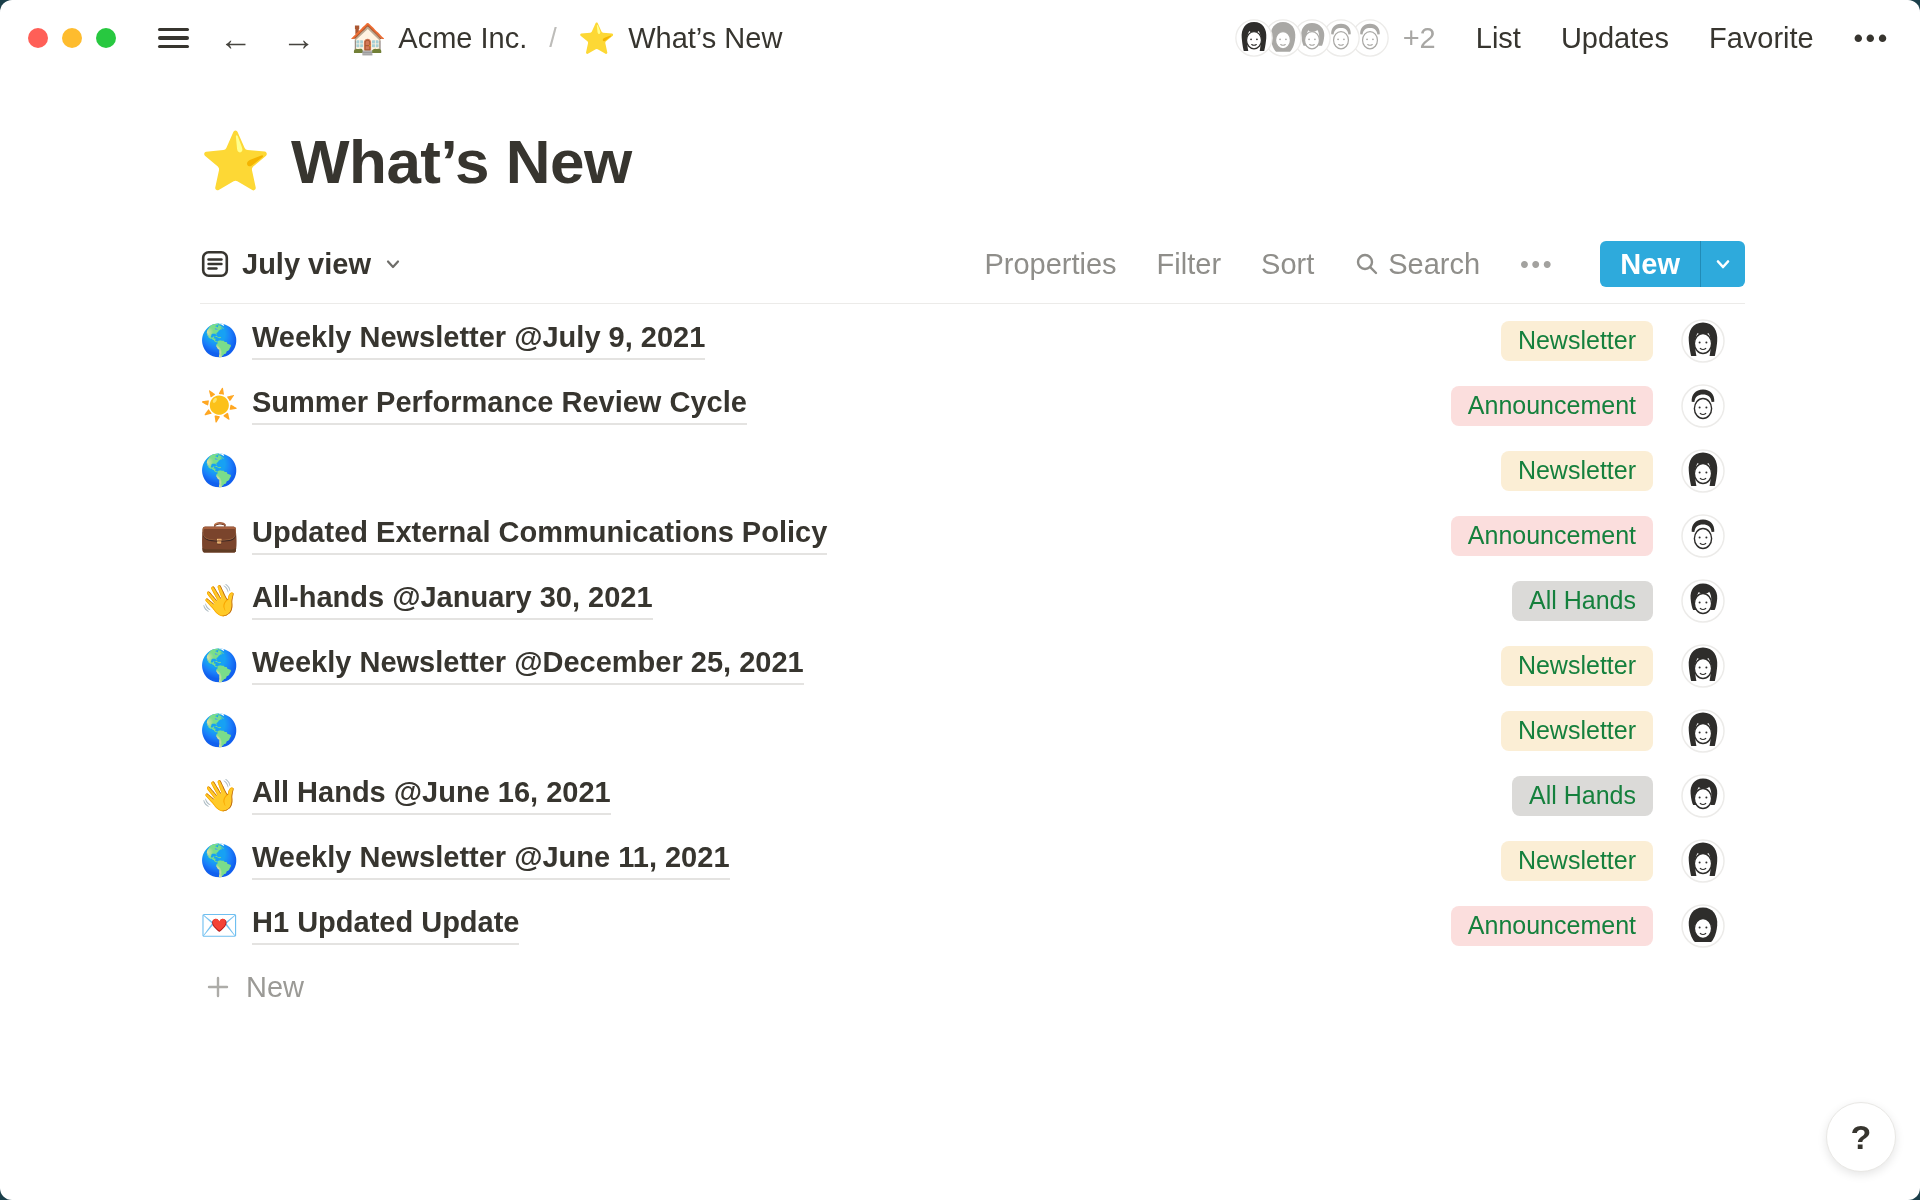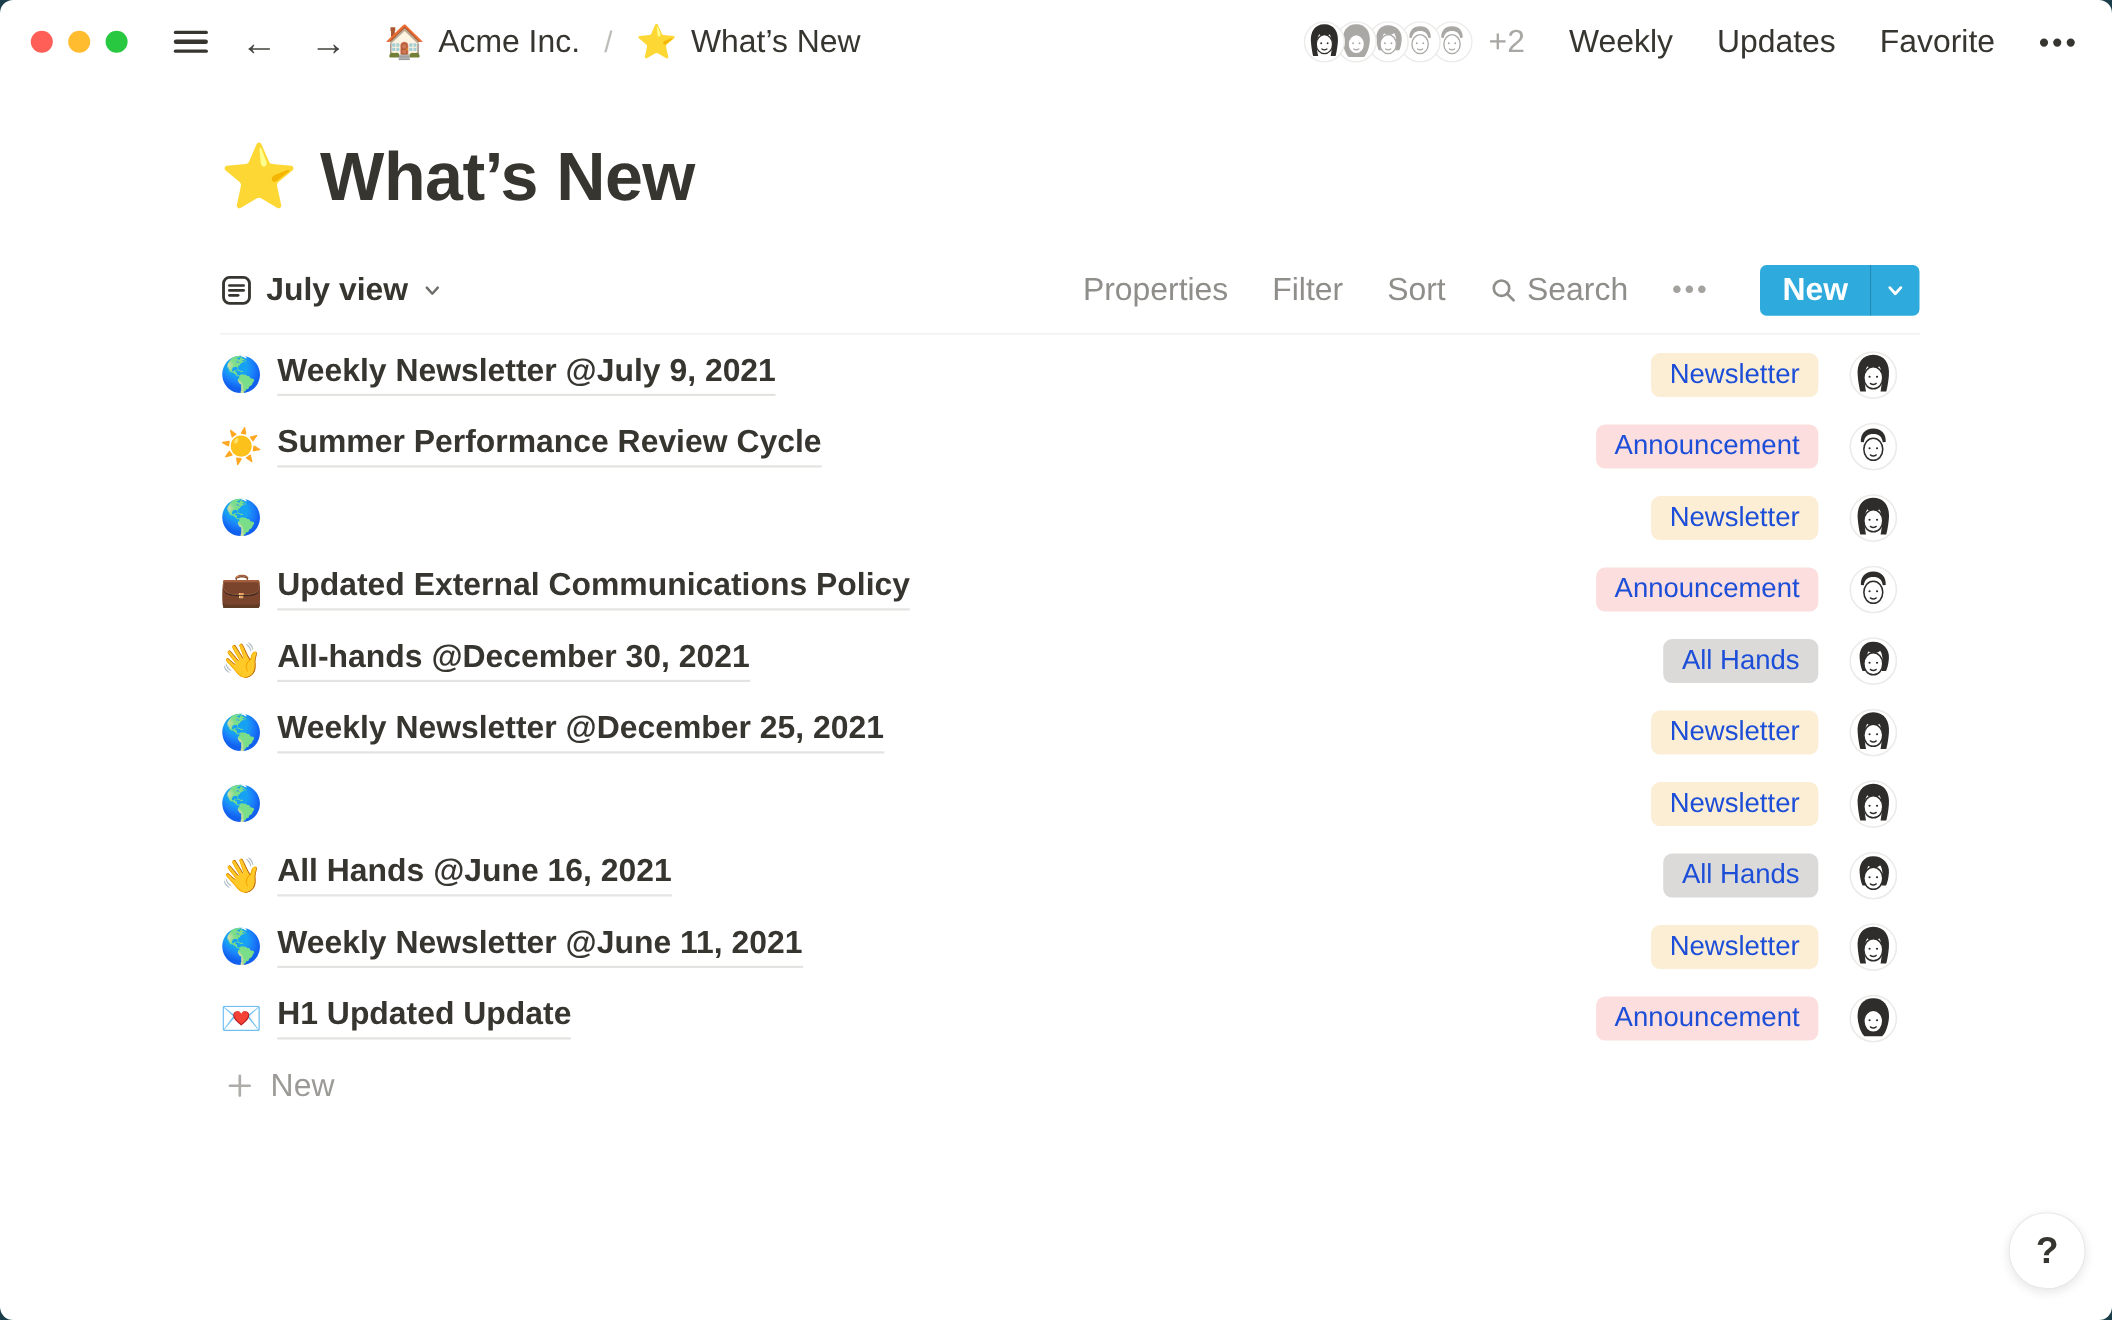--- a/index.html
+++ b/index.html
@@ -45,21 +45,21 @@
   .new-btn .lbl{display:flex;align-items:center;padding:0 20px;font-size:29px;font-weight:700;}
   .new-btn .split{width:1px;background:rgba(9,82,111,0.35);}
   .new-btn .chev{display:flex;align-items:center;justify-content:center;width:44px;}
 
   
   .list{margin-top:4px;}
   .row{height:65px;display:flex;align-items:center;padding-right:20px;cursor:pointer;}
   .row-icon{width:36px;font-size:31px;margin-right:16px;text-align:center;flex:none;}
   .row-title{font-size:29px;font-weight:600;color:#37352F;border-bottom:2px solid #E4E3E1;padding-bottom:4px;white-space:nowrap;}
   .row-spring{flex:1;}
-  .tag{height:40px;display:flex;align-items:center;padding:0 17px;border-radius:8px;font-size:25px;color:#1d4ed8;flex:none;}
+  .tag{height:40px;display:flex;align-items:center;padding:0 17px;border-radius:8px;font-size:25px;color:#15803d;flex:none;}
   .row .avatar{width:44px;height:44px;margin-left:28px;flex:none;border-radius:50%;}
   .new-row{height:58px;display:flex;align-items:center;color:#9B9A96;font-size:29px;cursor:pointer;}
   .new-row svg{margin:0 14px 0 4px;}
 
   
   .help-btn{position:absolute;right:24px;bottom:28px;width:68px;height:68px;border-radius:50%;
     background:#fff;border:1px solid #E9E8E5;box-shadow:0 3px 10px rgba(0,0,0,0.10);
     display:flex;align-items:center;justify-content:center;font-size:34px;font-weight:600;color:#37352F;cursor:pointer;}
 
   svg{display:block;}
@@ -138,21 +138,21 @@
               <circle cx="22" cy="22" r="21" fill="#fff" stroke="#ECEBE9" stroke-width="1.5"></circle>
               <path d="M22 5.5c-7.5 0-11.7 5-11.3 12.3l2.7.2c.7-5.3 3.7-7.5 8.6-7.5s7.9 2.2 8.6 7.5l2.7-.2C33.7 10.5 29.5 5.5 22 5.5Z" fill="#A9A8A5"></path>
               <ellipse cx="22" cy="24.5" rx="8.6" ry="10" fill="#fff" stroke="#A9A8A5" stroke-width="1.4"></ellipse>
               <circle cx="18.6" cy="23.5" r="1" fill="#A9A8A5"></circle>
               <circle cx="25.4" cy="23.5" r="1" fill="#A9A8A5"></circle>
               <path d="M19.3 29.5q2.7 2 5.4 0" fill="none" stroke="#A9A8A5" stroke-width="1.2" stroke-linecap="round"></path>
             </svg>
           </span>
         </div>
       <span class="overflow-count" style="margin-left:-26px">+2</span>
-      <span class="tb-action">Weekly</span>
+      <span class="tb-action">List</span>
       <span class="tb-action">Updates</span>
       <span class="tb-action">Favorite</span>
       <span class="dots">•••</span>
     </div>
   </div>
 
   <div class="main">
 
     <div class="page-title">
       <span class="emoji">⭐</span>
@@ -260,21 +260,21 @@
               <ellipse cx="22" cy="24.5" rx="8.6" ry="10" fill="#fff" stroke="#2E2D2B" stroke-width="1.4"></ellipse>
               <circle cx="18.6" cy="23.5" r="1" fill="#2E2D2B"></circle>
               <circle cx="25.4" cy="23.5" r="1" fill="#2E2D2B"></circle>
               <path d="M19.3 29.5q2.7 2 5.4 0" fill="none" stroke="#2E2D2B" stroke-width="1.2" stroke-linecap="round"></path>
             </svg>
           </span>
   </div>
 
   <div class="row">
     <span class="row-icon">👋</span>
-    <span class="row-title">All-hands @December 30, 2021</span>
+    <span class="row-title">All-hands @January 30, 2021</span>
     <span class="row-spring"></span>
     <span class="tag" style="background: rgb(219, 218, 216);">All Hands</span>
     <span class="avatar">
             <svg width="44" height="44" viewBox="0 0 44 44">
               <circle cx="22" cy="22" r="21" fill="#fff" stroke="#ECEBE9" stroke-width="1.5"></circle>
               <path d="M22 4.5c-9 0-13 7-12.4 15 .4 5.5 1.5 9.5 2.6 11.5h4.3c-1.5-6-1.6-14 1.3-18 2.2 2.6 8.2 2.3 10.4-.3 2.9 4 2.6 12.3 1.1 18.3h4.3c1.1-2 2.2-6 2.6-11.5C36.9 11.5 31 4.5 22 4.5Z" fill="#2E2D2B"></path>
               <ellipse cx="22" cy="24.5" rx="8.6" ry="10" fill="#fff" stroke="#2E2D2B" stroke-width="1.4"></ellipse>
               <circle cx="18.6" cy="23.5" r="1" fill="#2E2D2B"></circle>
               <circle cx="25.4" cy="23.5" r="1" fill="#2E2D2B"></circle>
               <path d="M19.3 29.5q2.7 2 5.4 0" fill="none" stroke="#2E2D2B" stroke-width="1.2" stroke-linecap="round"></path>

